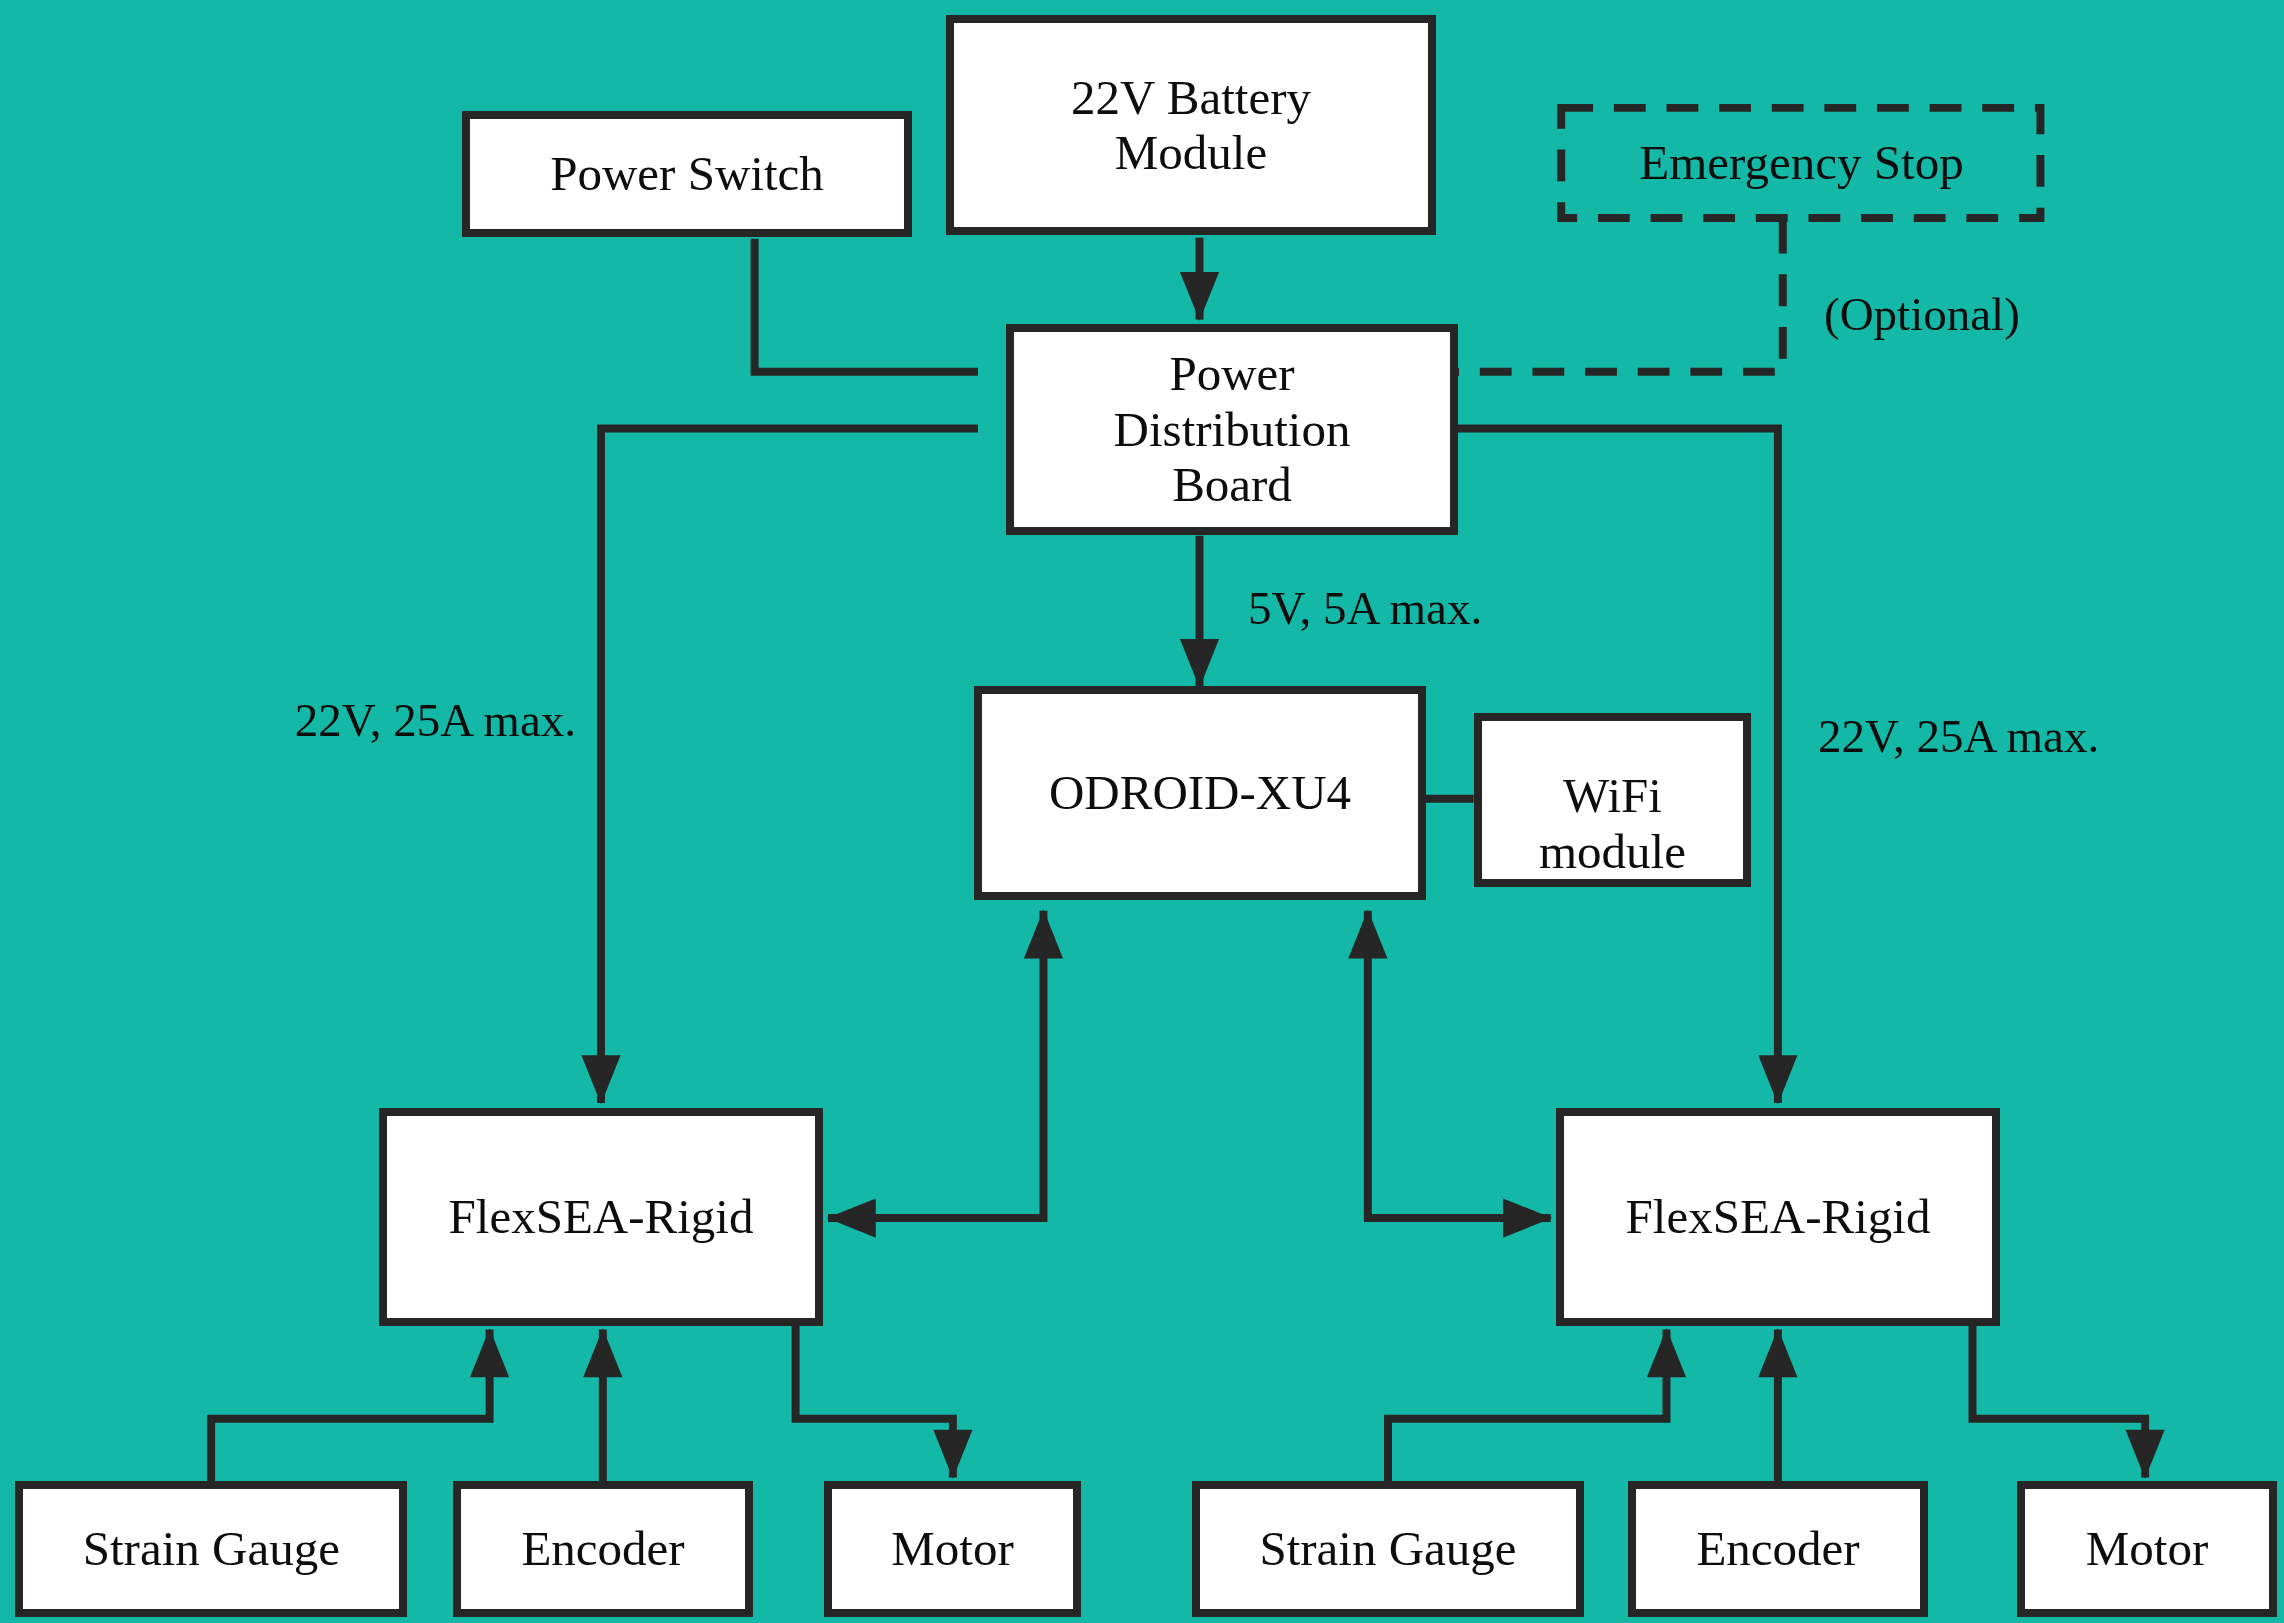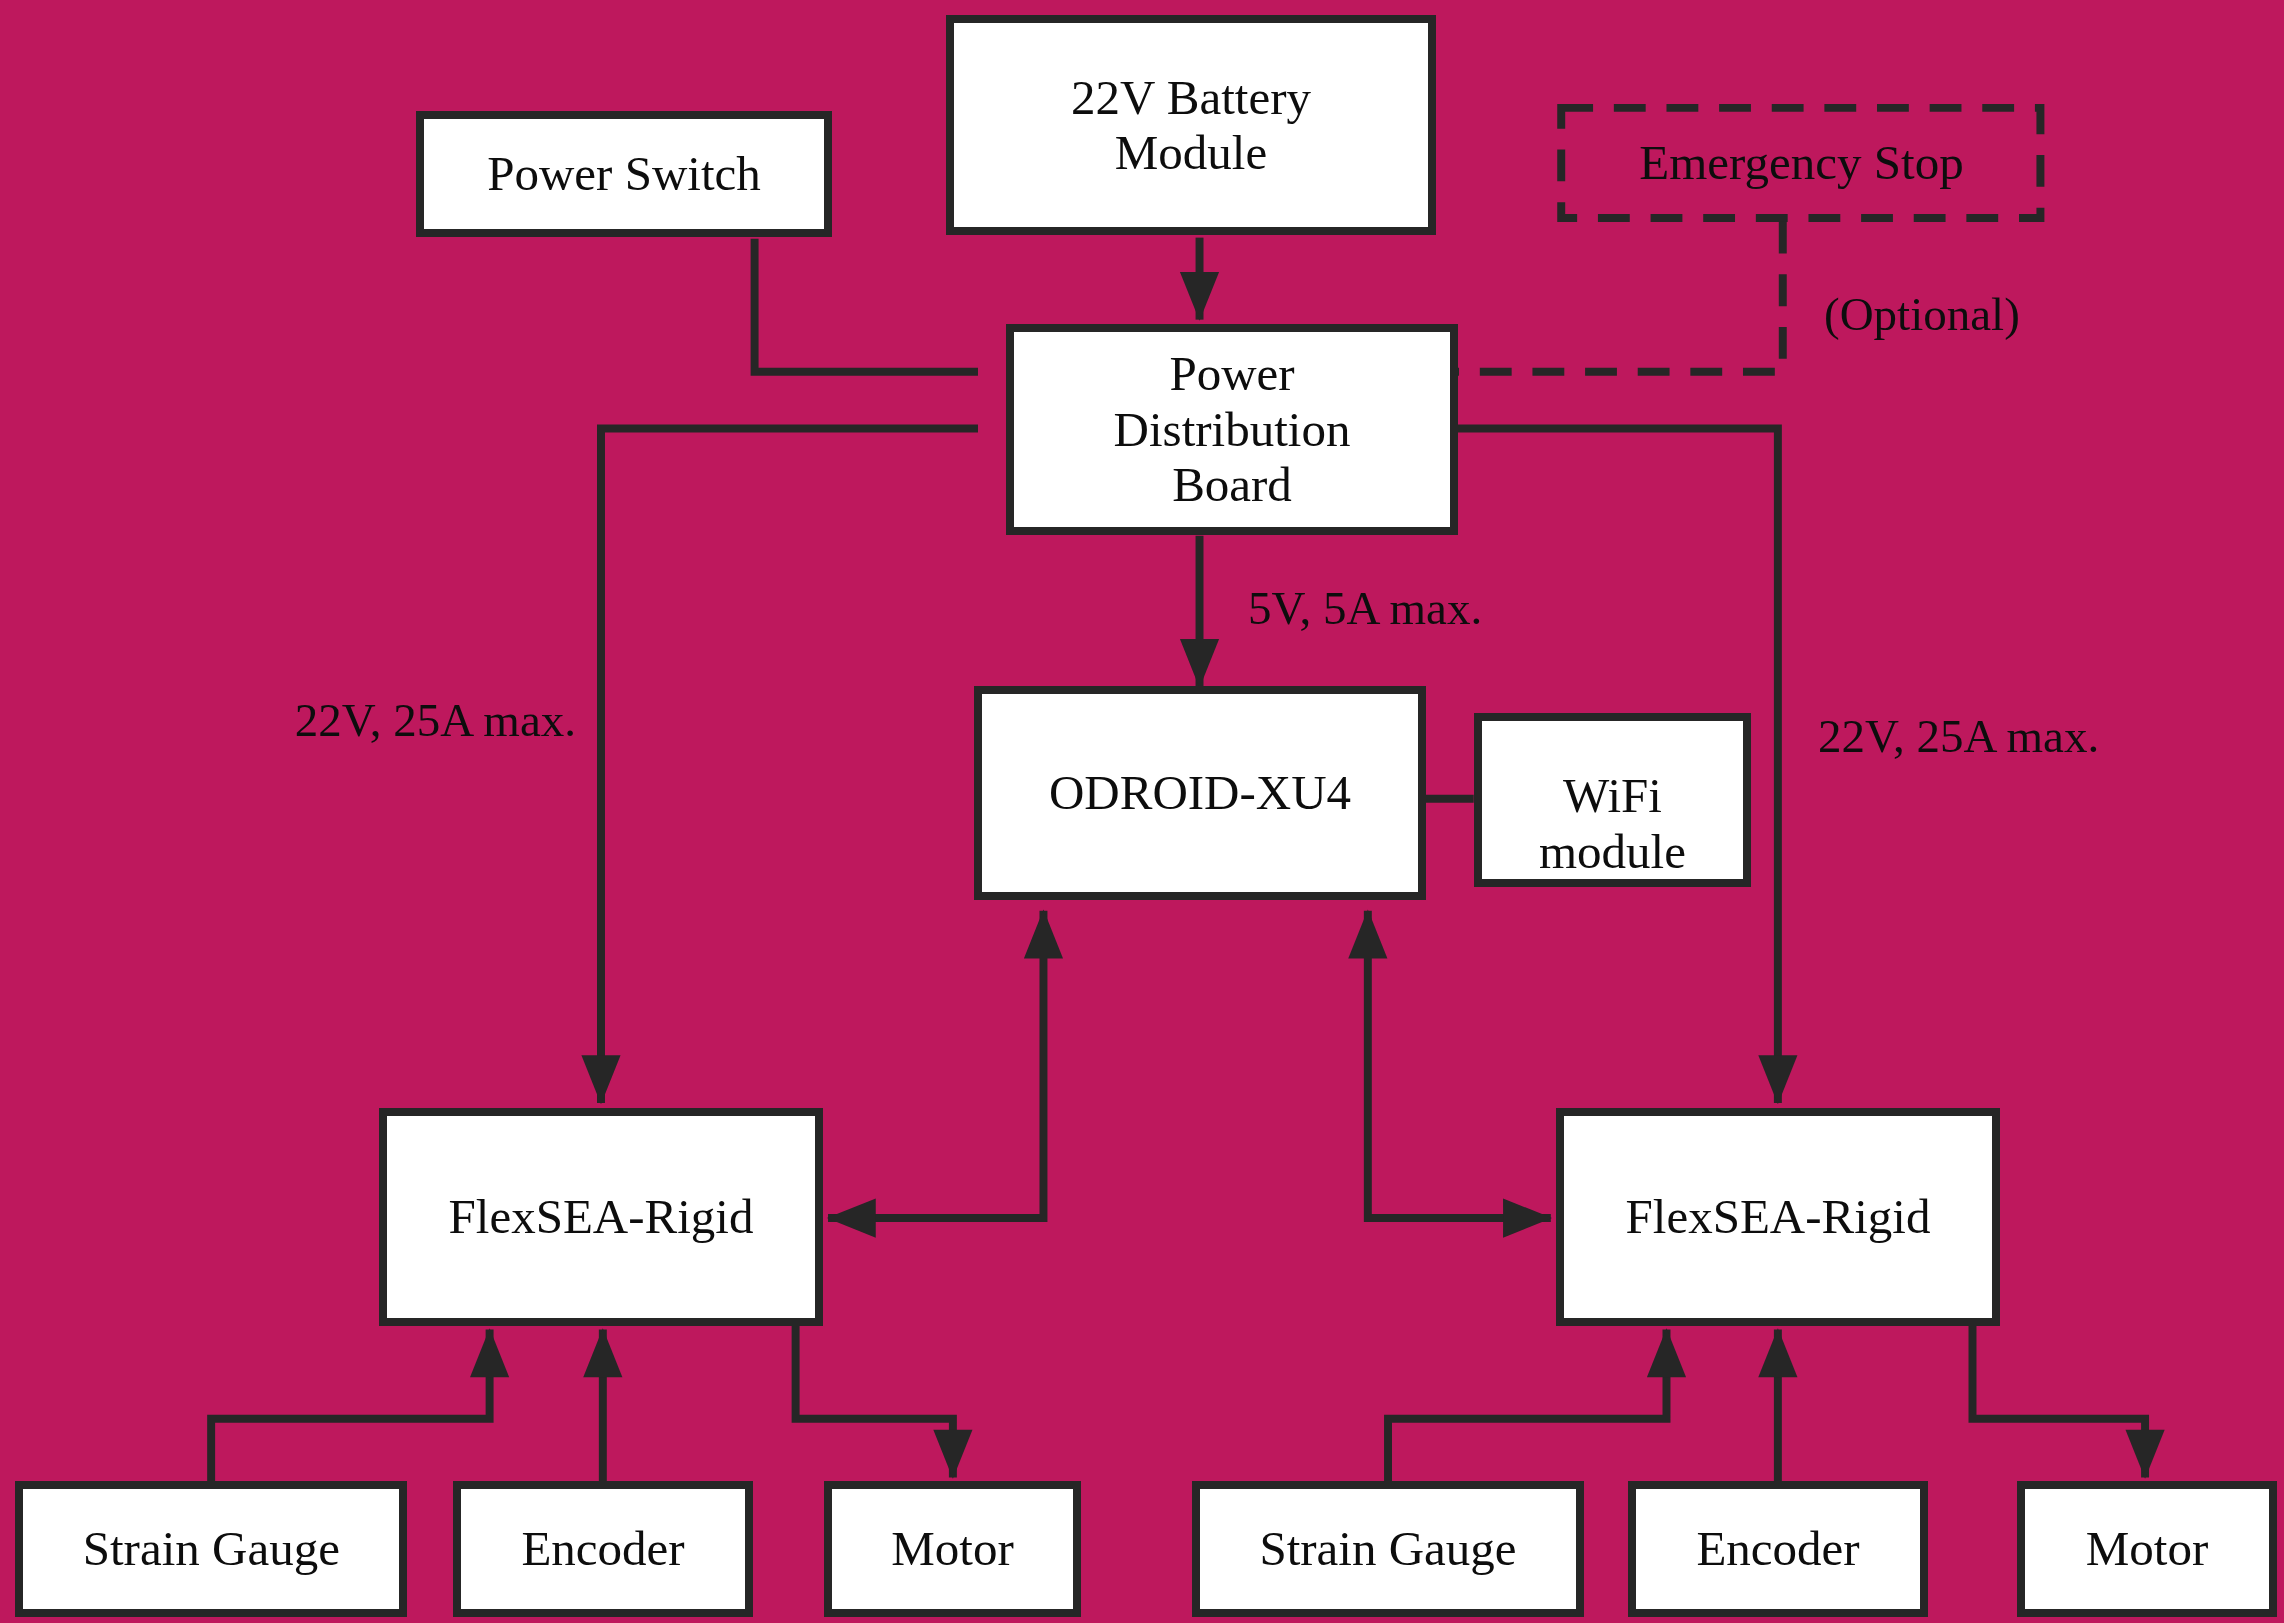--- a/index.html
+++ b/index.html
@@ -1,19 +1,19 @@
 <!DOCTYPE html>
 <html style="font-size:9.8px"><head>
 <meta charset="utf-8">
 <style>
   html,body{margin:0;padding:0;background:#ffffff;}
   #canvas{
     position:relative;
     width:2284px;height:1624px;
-    background:#be185d;
+    background:#14b8a6;
     font-family:"Liberation Serif","DejaVu Serif",serif;
     color:#0d0d0d;
     overflow:hidden;
   }
   #wires{position:absolute;left:0;top:0;width:2284px;height:1624px;}
   .node{
     position:absolute;
     box-sizing:border-box;
     border:8px solid #262626;
     background:#ffffff;
@@ -82,21 +82,21 @@
     <path class="wire" d="M2905,2422 L2905,2172" marker-end="url(#ah)"></path>
 
     <path class="wire" d="M3223,2162 L3223,2318 L3505,2318 L3505,2414" marker-end="url(#ah)"></path>
   </svg>
 
   <div class="node" style="left:946px;top:15.3px;width:490px;height:220px;">
     <span class="node-label">22V Battery
 Module</span>
   </div>
 
-  <div class="node" style="left:416px;top:111px;width:416px;height:126px;">
+  <div class="node" style="left:462px;top:111px;width:450px;height:126px;">
     <span class="node-label">Power Switch</span>
   </div>
 
   <div class="node dashedbox" style="left:1558px;top:104px;width:487px;height:118px;">
     <span class="node-label">Emergency Stop</span>
   </div>
 
   <div class="node" style="left:974px;top:324px;width:452px;height:211px;margin-left:32px;">
     <span class="node-label">Power
 Distribution

